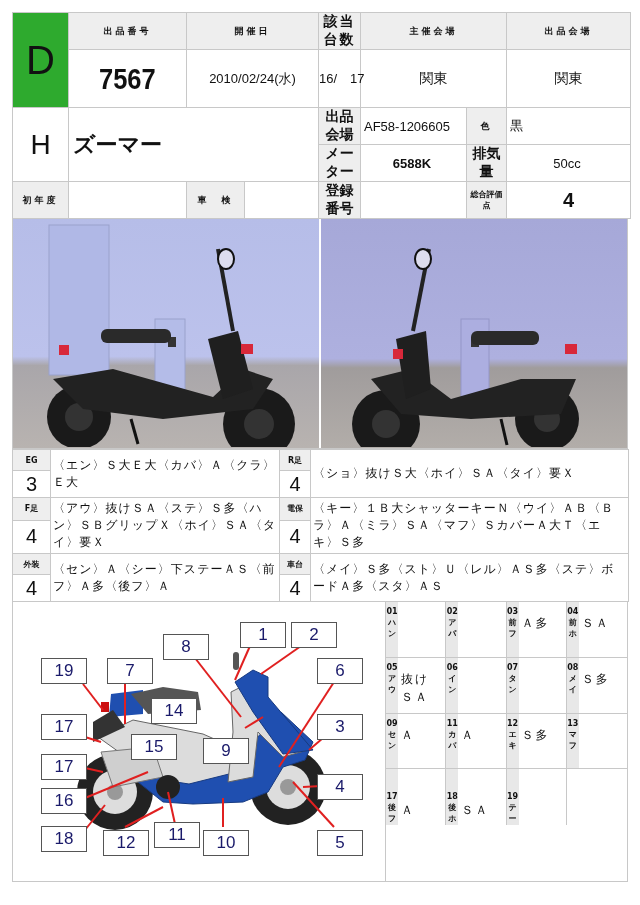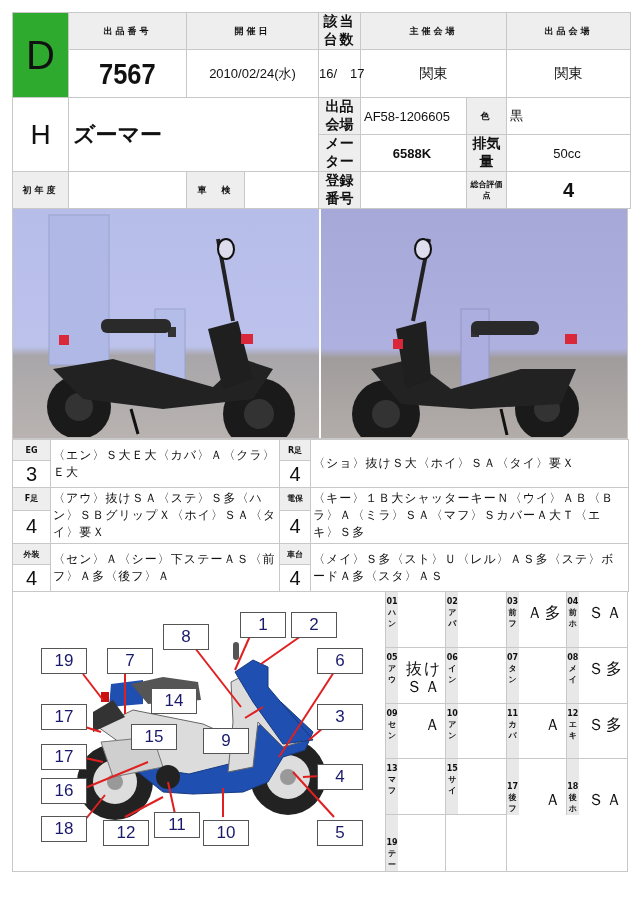--- a/index.html
+++ b/index.html
@@ -32,21 +32,21 @@
   .ev-lbl { background:#eeeeee; text-align:center; font-size:8px; font-weight:bold; height:20px; }
   .ev-num { text-align:center; font-size:20px; font-family:"Liberation Sans", sans-serif; height:26px; }
   .ev-txt { font-size:12px; line-height:17px; padding:2px 2px !important; letter-spacing:1px; }
 
   .bottom { display:flex; width:616px; height:280px; border:1px solid #c8c8c8; border-top:none; box-sizing:border-box; }
   .diagram { width:372px; position:relative; border-right:1px solid #c8c8c8; }
   .grid { flex:1; display:grid; grid-template-columns:repeat(4, 1fr); grid-template-rows:repeat(5, 1fr); }
   .cell { display:flex; border-right:1px solid #c8c8c8; border-bottom:1px solid #c8c8c8; }
   .cell:nth-child(4n) { border-right:none; }
   .cell .code { width:12px; background:#e8e8e8; font-size:8px; font-weight:bold; line-height:11px; padding-top:4px; text-align:center; word-break:break-all; }
-  .cell .cv { flex:1; font-size:16px; padding:12px 3px 0; letter-spacing:2px; line-height:18px;text-align:right; }
+  .cell .cv { flex:1; font-size:12px; padding:12px 3px 0; letter-spacing:2px; line-height:18px; }
   .cell.empty { background:#fff; }
 
   .callout { position:absolute; background:#fff; border:1px solid #555; color:#1a1a6a; font-family:"Liberation Sans", sans-serif;
              font-size:17px; text-align:center; width:44px; height:24px; line-height:24px; }
 </style>
 </head>
 <body>
 
 <div class="sheet">
 
@@ -64,21 +64,21 @@
     </colgroup>
     <tbody>
         <tr style="height:18px">
       <td rowspan="2" class="grade">D</td>
       <td colspan="2" class="lbl">出品番号</td>
       <td colspan="2" class="lbl">開催日</td>
       <td class="lbl tight" style="letter-spacing:2px">該当台数</td>
       <td colspan="2" class="lbl">主催会場</td>
       <td class="lbl">出品会場</td>
     </tr>
-    <tr style="height:48px">
+    <tr style="height:58px">
       <td colspan="2"><span class="lot">7567</span></td>
       <td colspan="2" class="date">2010/02/24(水)</td>
       <td class="date" style="white-space:pre">16/　17</td>
       <td colspan="2" class="venue">関東</td>
       <td class="venue">関東</td>
     </tr>
     <tr style="height:26px">
       <td rowspan="2" class="big-letter">H</td>
       <td rowspan="2" colspan="4" class="name">ズーマー</td>
       <td class="lbl tight">出品会場</td>
@@ -278,37 +278,29 @@
         </div>
       <div class="cell">
           <div class="code">08メイ</div>
           <div class="cv">Ｓ多</div>
         </div>
       <div class="cell">
           <div class="code">09セン</div>
           <div class="cv">Ａ</div>
         </div>
       <div class="cell">
-          <div class="code">10アン</div>
-          <div class="cv"></div>
-        </div>
-      <div class="cell">
           <div class="code">11カバ</div>
           <div class="cv">Ａ</div>
         </div>
       <div class="cell">
           <div class="code">12エキ</div>
           <div class="cv">Ｓ多</div>
         </div>
       <div class="cell">
           <div class="code">13マフ</div>
-          <div class="cv"></div>
-        </div>
-      <div class="cell">
-          <div class="code">15サイ</div>
           <div class="cv"></div>
         </div>
       <div class="cell" style="border-bottom:none">
           <div class="code" style="padding-top:22px">17後フ</div>
           <div class="cv" style="padding-top:32px">Ａ</div>
         </div>
       <div class="cell" style="border-bottom:none">
           <div class="code" style="padding-top:22px">18後ホ</div>
           <div class="cv" style="padding-top:32px">ＳＡ</div>
         </div>

